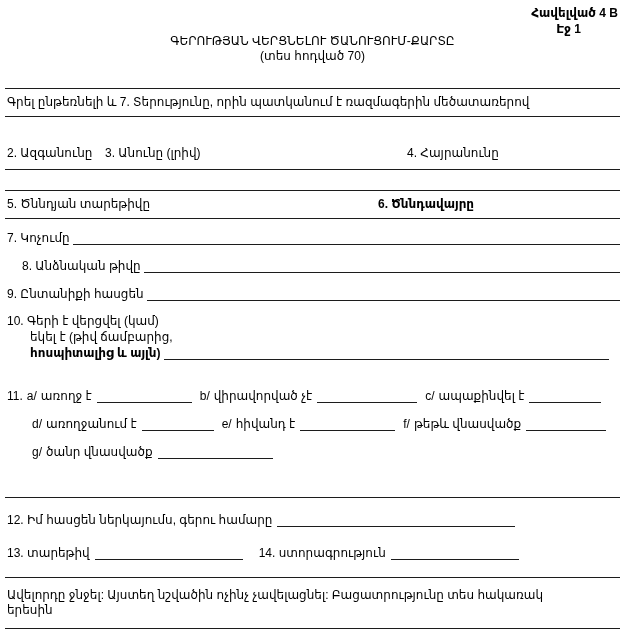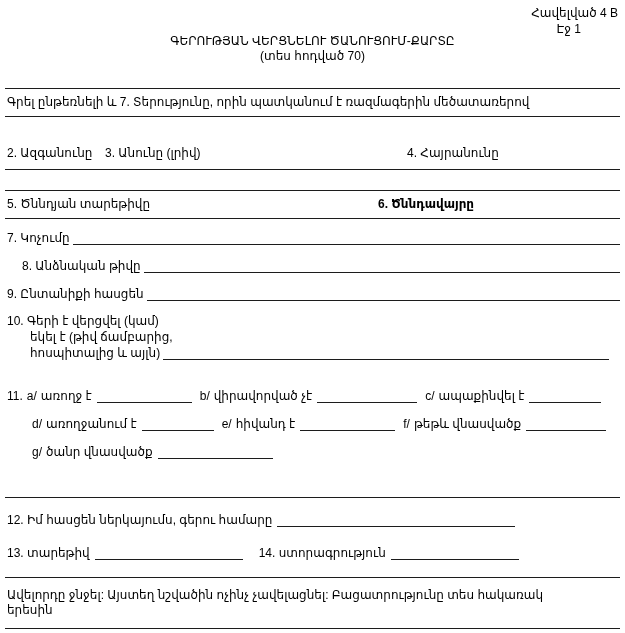--- a/index.html
+++ b/index.html
@@ -1,19 +1,19 @@
 <!DOCTYPE html>
 <html><head>
 <meta charset="utf-8">
 <style>
   html, body { margin:0; padding:0; background:#fff; }
   body { font-family:"Liberation Sans","DejaVu Sans",sans-serif; color:#000; }
   .sheet { position:relative; width:625px; height:633px; background:#fff; font-size:12px; overflow:hidden; }
   .abs { position:absolute; white-space:nowrap; }
-  .bold { font-weight:normal; }
+  .bold { font-weight:bold; }
   .center { left:0; right:0; text-align:center; }
   .hr { position:absolute; left:5px; right:5px; height:0; border-top:1px solid #1c1c1c; }
   .frow { position:absolute; display:flex; align-items:flex-end; }
   .lbl { white-space:nowrap; }
   .fill { flex:1 1 auto; border-bottom:1px solid #1c1c1c; height:14px; margin-left:3px; }
   .line { display:inline-block; flex:0 0 auto; border-bottom:1px solid #1c1c1c; height:14px; margin:0 8px 0 5px; }
   .key { margin-right:4px; white-space:nowrap; }
 </style>
 </head>
 <body>
@@ -49,21 +49,21 @@
     <span class="fill"></span>
   </div>
 
   <div class="frow" style="top:286px; left:7px; right:5px;">
     <span class="lbl">9. Ընտանիքի հասցեն</span>
     <span class="fill"></span>
   </div>
 
   <div class="abs" style="top:314px; left:7px;">10. Գերի է վերցվել (կամ)</div>
   <div class="abs" style="top:330px; left:30px;">եկել է (թիվ ճամբարից,</div>
-  <div class="frow" style="top:345px; left:30px; right:16px;">
+  <div class="frow" style="top:345px; left:30px; right:16px;font-weight:bold;">
     <span class="lbl">հոսպիտալից և այլն)</span>
     <span class="fill"></span>
   </div>
 
   <div class="frow" style="top:388px; left:7px;">
     <span class="key">11.</span>
     <span class="key">a/</span>
     <span class="lbl">առողջ է</span>
     <span class="line" style="width:95px;"></span>
     <span class="key">b/</span>

